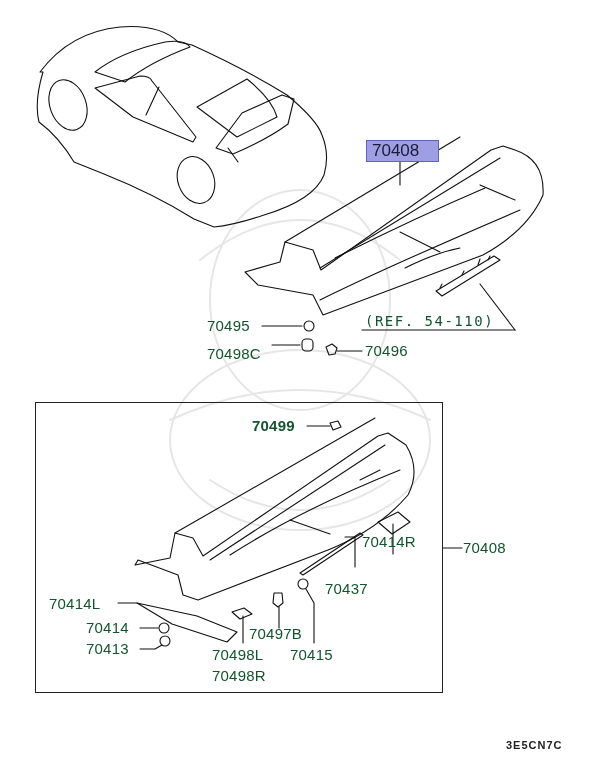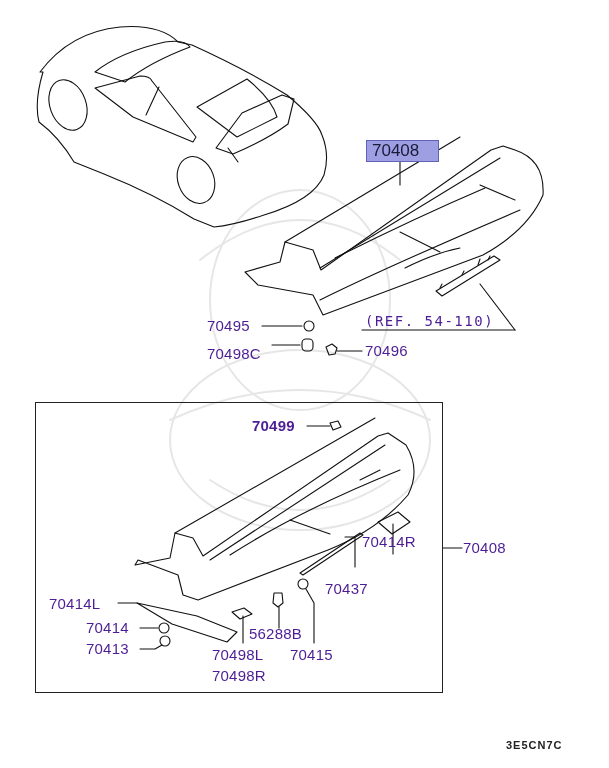--- a/index.html
+++ b/index.html
@@ -1,19 +1,19 @@
 <!DOCTYPE html>
 <html><head>
   <meta charset="utf-8">
   <style>
     html, body { margin: 0; padding: 0; background: #ffffff; }
     body { width: 609px; height: 768px; position: relative; overflow: hidden;
            font-family: "Liberation Sans", "DejaVu Sans", sans-serif; color: #111; }
     #diagram { position: absolute; left: 0; top: 0; width: 609px; height: 768px; }
-    .lbl { position: absolute; font-size: 15px; line-height: 16px; white-space: nowrap; color: #4c1d95; letter-spacing: 0.2px; }
+    .lbl { position: absolute; font-size: 15px; line-height: 16px; white-space: nowrap; color: #14532d; letter-spacing: 0.2px; }
     .ref { font-family: "DejaVu Sans Mono", "Liberation Mono", monospace; font-size: 14px; letter-spacing: 1.5px; }
     .hl { position: absolute; left: 366px; top: 140px; width: 73px; height: 22px;
           background: #9d9fe2; border: 1px solid #5f62b8; box-sizing: border-box;
           font-size: 17px; line-height: 20px; padding-left: 5px; color: #1a1a3a; }
     .code { position: absolute; left: 506px; top: 739px; font-size: 11px; font-weight: bold; letter-spacing: 1px; color: #222; }
     .frame { position: absolute; left: 35px; top: 402px; width: 408px; height: 291px;
              border: 1px solid #222; box-sizing: border-box; }
   </style>
 </head>
 <body>
@@ -104,18 +104,18 @@
 <div class="lbl" style="left:207px; top:337px;margin-top:9px;">70498C</div>
 <div class="lbl" style="left:365px; top:343px;text-align:center;">70496</div>
 
 <div class="lbl" style="left:252px; top:418px;font-weight:bold;">70499</div>
 <div class="lbl" style="left:463px; top:540px;">70408</div>
 <div class="lbl" style="left:362px; top:534px;">70414R</div>
 <div class="lbl" style="left:325px; top:581px;">70437</div>
 <div class="lbl" style="left:49px; top:596px;">70414L</div>
 <div class="lbl" style="left:86px; top:620px;">70414</div>
 <div class="lbl" style="left:86px; top:641px;">70413</div>
-<div class="lbl" style="left:249px; top:626px;">56288B</div>
+<div class="lbl" style="left:249px; top:626px;">70497B</div>
 <div class="lbl" style="left:290px; top:647px;">70415</div>
 <div class="lbl" style="left:212px; top:647px;">70498L</div>
 <div class="lbl" style="left:212px; top:668px;">70498R</div>
 
 <div class="code">3E5CN7C</div>
 
 </body></html>

